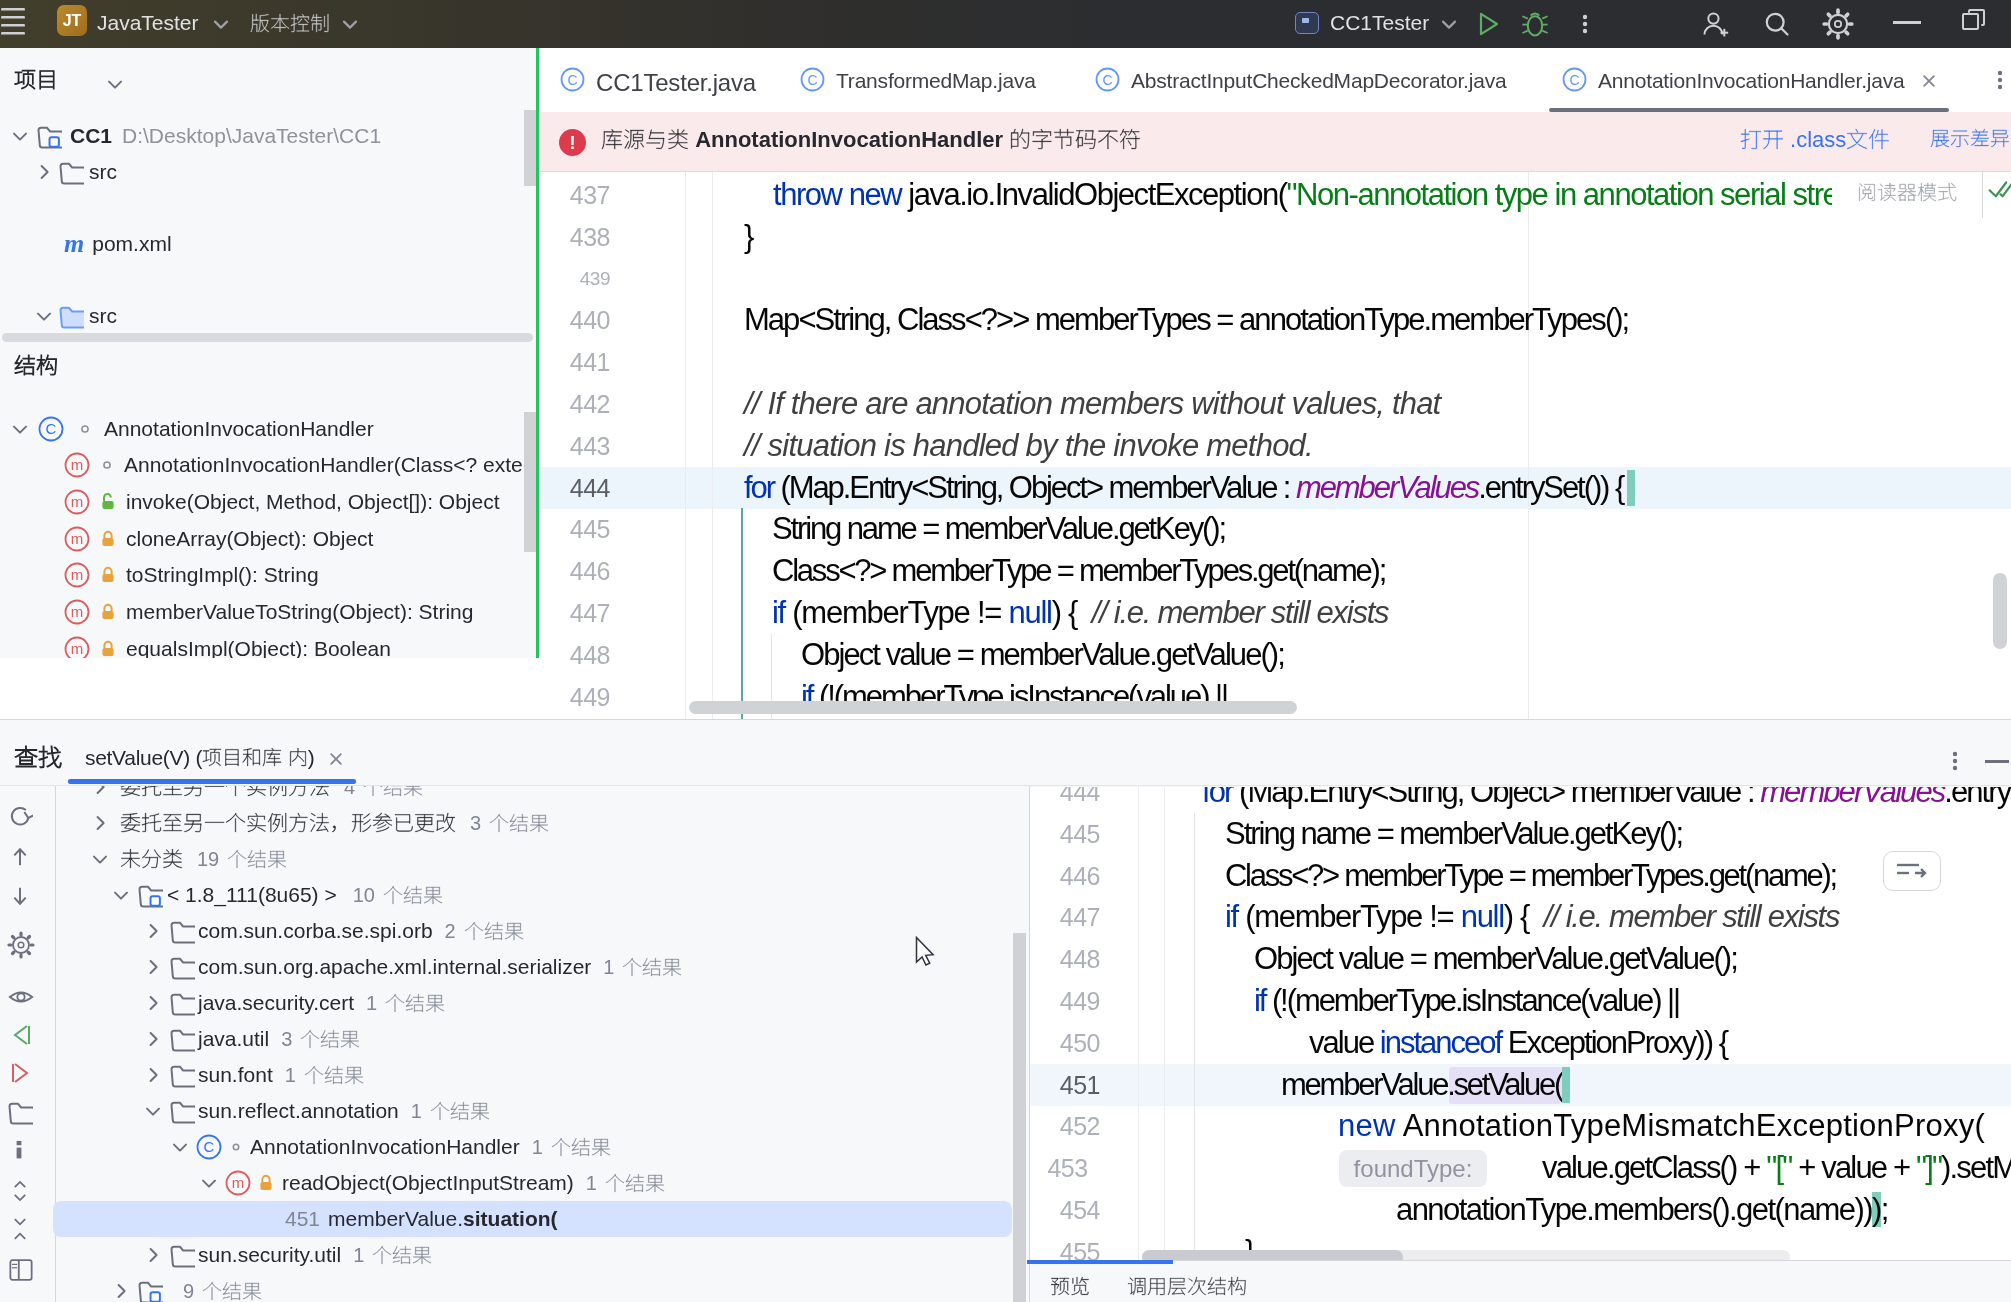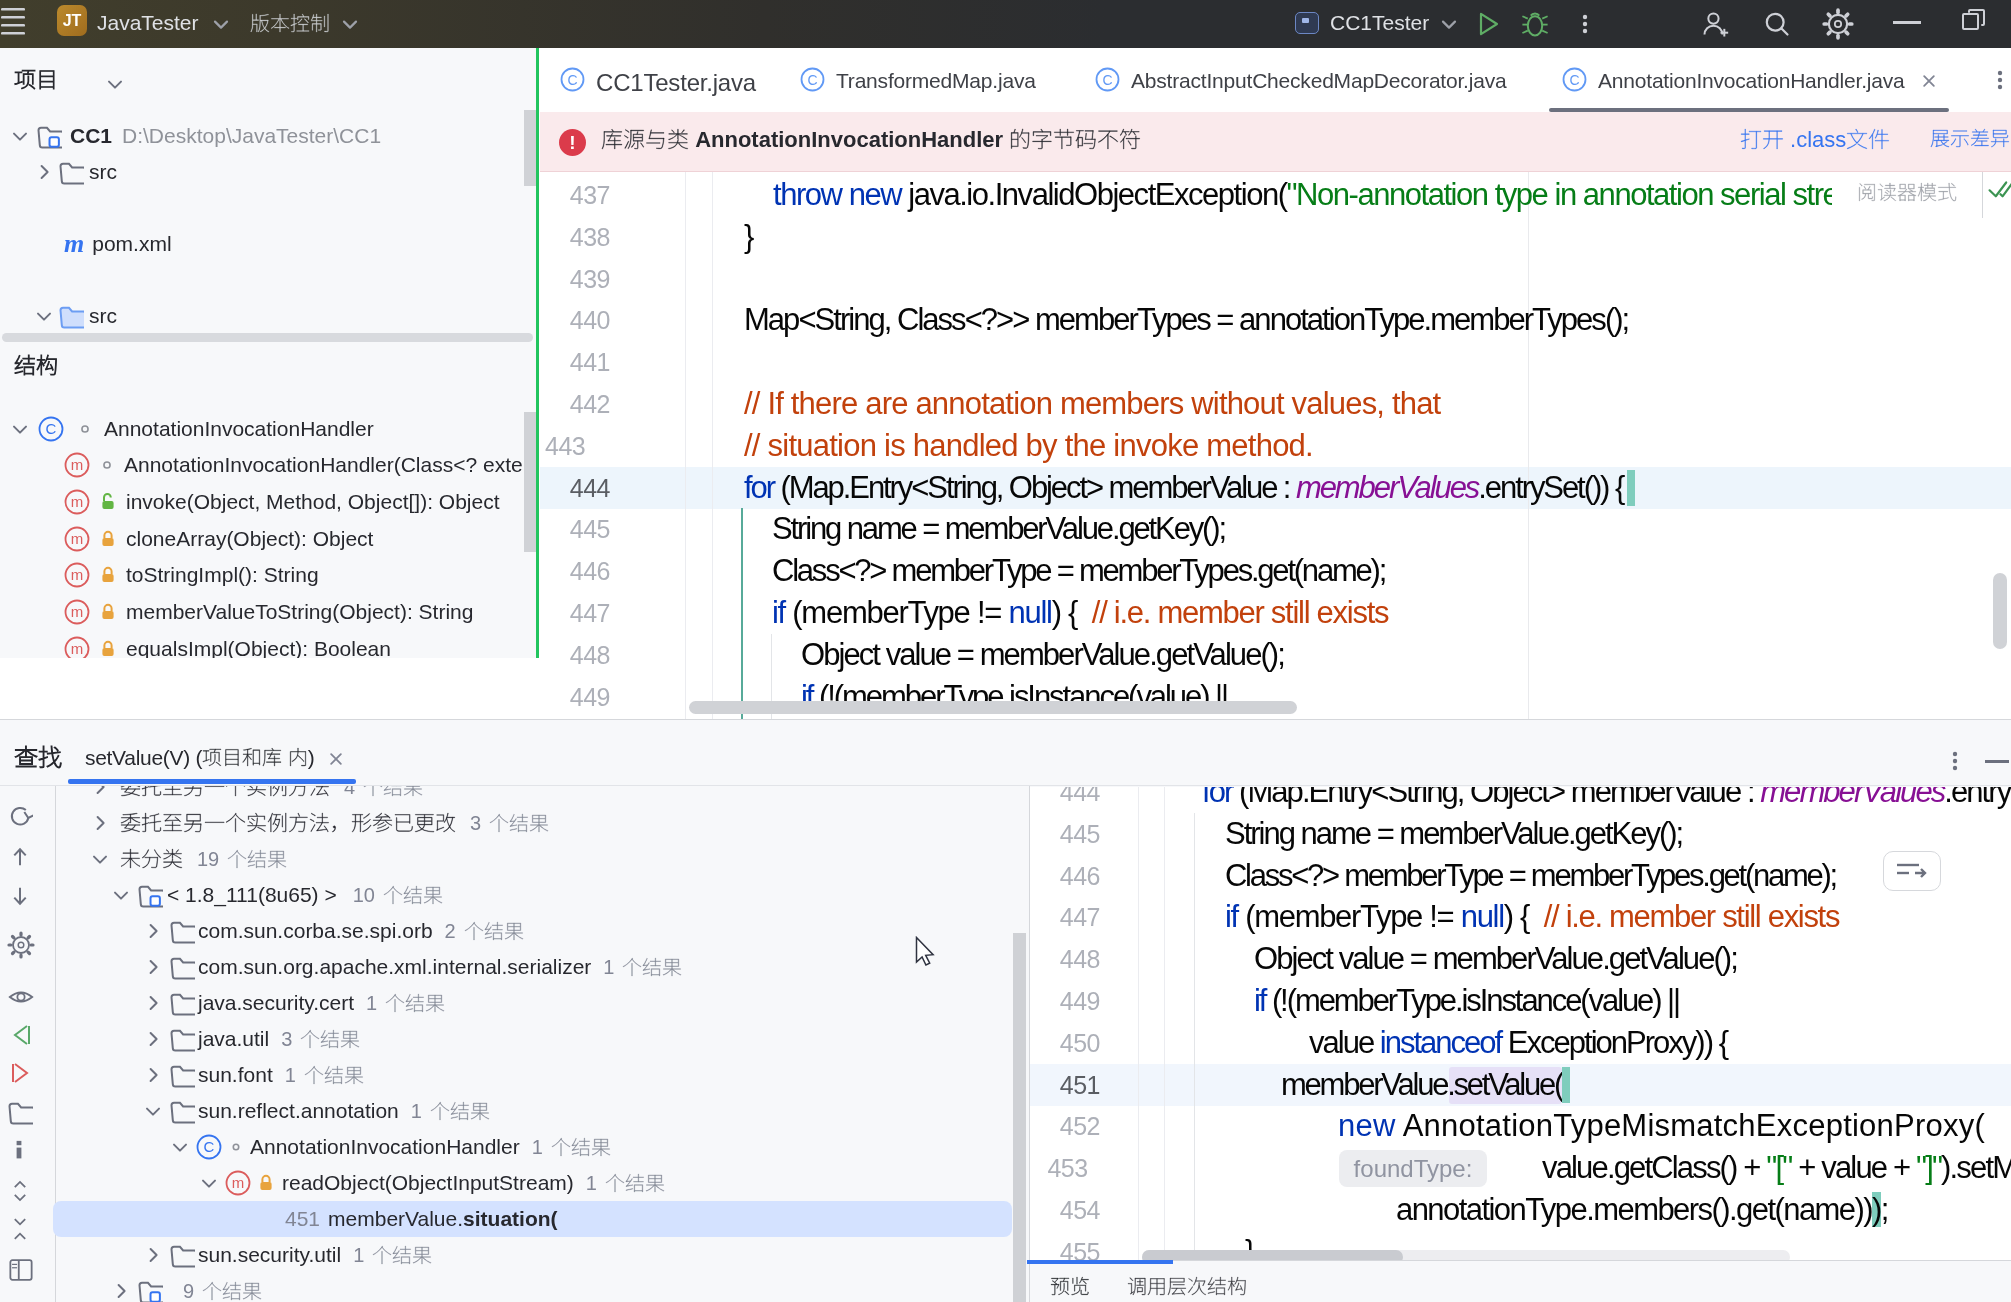--- a/index.html
+++ b/index.html
@@ -1,17 +1,17 @@
 <!DOCTYPE html>
 <html><head><meta charset="utf-8"><style>
 *{margin:0;padding:0;box-sizing:border-box}
 html,body{width:2011px;height:1302px;overflow:hidden;background:#fff;font-family:"Liberation Sans",sans-serif;-webkit-font-smoothing:antialiased}
 .ab{position:absolute}
 .code{position:absolute;white-space:pre;font-size:31px;letter-spacing:-1.3px;color:#070707}
-.kw{color:#0033b3}.str{color:#067d17}.com{color:#c2410c;}.fld{color:#871094;font-style:italic}
+.kw{color:#0033b3}.str{color:#067d17}.com{color:#404040;font-style:italic}.fld{color:#871094;font-style:italic}
 .ui{font-size:21px;color:#27282e;white-space:nowrap}
 .cnt{color:#818594;font-size:20px}
 svg{display:inline-block}
 .trow{position:absolute;white-space:nowrap;display:flex;align-items:center}
 </style></head><body>
 <div class="ab" style="left:0;top:0;width:2011px;height:48px;background:linear-gradient(90deg,#413e2c 0%,#3c392b 14%,#302f2c 38%,#2b2d30 55%,#2b2d30 100%)">
     <svg class="ab" style="left:1px;top:7px" width="26" height="34" viewBox="0 0 26 34" xmlns="http://www.w3.org/2000/svg">
       <rect x="0" y="1" width="24" height="2.6" rx="1.2" fill="#ced0d6"></rect>
       <rect x="0" y="9" width="24" height="2.6" rx="1.2" fill="#ced0d6"></rect>
       <rect x="0" y="17" width="24" height="2.6" rx="1.2" fill="#ced0d6"></rect>
@@ -315,25 +315,25 @@
   </div>
 <div class="ab" style="left:540px;top:172px;width:1471px;height:547px;background:#fff;overflow:hidden">
     <div class="ab" style="left:0;top:295px;width:1471px;height:42px;background:#edf5fc"></div>
     <div class="ab" style="left:145px;top:0;width:1px;height:547px;background:#ebecf0"></div>
     <div class="ab" style="left:172px;top:0;width:1px;height:547px;background:#ebecf0"></div>
     <div class="ab" style="left:988px;top:0;width:1px;height:547px;background:#e9eaed"></div>
     <div class="ab" style="left:201px;top:336px;width:2px;height:211px;background:#57aa99"></div>
     <div class="ab" style="left:231px;top:462px;width:1px;height:85px;background:#e3e5e8"></div>
     <div class="ab" style="left:5px;top:2px;width:65px;height:42px;line-height:42px;text-align:right;font-size:25px;letter-spacing:-0.5px;color:#adb0b8">437</div>
     <div class="ab" style="left:5px;top:44px;width:65px;height:42px;line-height:42px;text-align:right;font-size:25px;letter-spacing:-0.5px;color:#adb0b8">438</div>
-    <div class="ab" style="left:5px;top:86px;width:65px;height:42px;line-height:42px;text-align:right;font-size:25px;letter-spacing:-0.5px;color:#adb0b8">439</div>
+    <div class="ab" style="left:5px;top:86px;width:65px;height:42px;line-height:42px;text-align:right;font-size:19px;letter-spacing:-0.5px;color:#adb0b8">439</div>
     <div class="ab" style="left:5px;top:127px;width:65px;height:42px;line-height:42px;text-align:right;font-size:25px;letter-spacing:-0.5px;color:#adb0b8">440</div>
     <div class="ab" style="left:5px;top:169px;width:65px;height:42px;line-height:42px;text-align:right;font-size:25px;letter-spacing:-0.5px;color:#adb0b8">441</div>
     <div class="ab" style="left:5px;top:211px;width:65px;height:42px;line-height:42px;text-align:right;font-size:25px;letter-spacing:-0.5px;color:#adb0b8">442</div>
-    <div class="ab" style="left:5px;top:253px;width:65px;height:42px;line-height:42px;text-align:left;font-size:25px;letter-spacing:-0.5px;color:#adb0b8">443</div>
+    <div class="ab" style="left:5px;top:253px;width:65px;height:42px;line-height:42px;text-align:right;font-size:25px;letter-spacing:-0.5px;color:#adb0b8">443</div>
     <div class="ab" style="left:5px;top:295px;width:65px;height:42px;line-height:42px;text-align:right;font-size:25px;letter-spacing:-0.5px;color:#5a5d63">444</div>
     <div class="ab" style="left:5px;top:336px;width:65px;height:42px;line-height:42px;text-align:right;font-size:25px;letter-spacing:-0.5px;color:#adb0b8">445</div>
     <div class="ab" style="left:5px;top:378px;width:65px;height:42px;line-height:42px;text-align:right;font-size:25px;letter-spacing:-0.5px;color:#adb0b8">446</div>
     <div class="ab" style="left:5px;top:420px;width:65px;height:42px;line-height:42px;text-align:right;font-size:25px;letter-spacing:-0.5px;color:#adb0b8">447</div>
     <div class="ab" style="left:5px;top:462px;width:65px;height:42px;line-height:42px;text-align:right;font-size:25px;letter-spacing:-0.5px;color:#adb0b8">448</div>
     <div class="ab" style="left:5px;top:504px;width:65px;height:42px;line-height:42px;text-align:right;font-size:25px;letter-spacing:-0.5px;color:#adb0b8">449</div>
     <div class="code" style="left:233px;top:2px;height:42px;line-height:42px;letter-spacing:-1.47px"><span class="kw">throw</span> <span class="kw">new</span> java.io.InvalidObjectException(<span class="str">"Non-annotation type in annotation serial stream at"</span></div>
     <div class="code" style="left:204px;top:44px;height:42px;line-height:42px">}</div>
     <div class="code" style="left:204px;top:127px;height:42px;line-height:42px;letter-spacing:-1.97px">Map&lt;String, Class&lt;?&gt;&gt; memberTypes = annotationType.memberTypes();</div>
     <div class="code" style="left:204px;top:211px;height:42px;line-height:42px;letter-spacing:-0.81px"><span class="com">// If there are annotation members without values, that</span></div>

